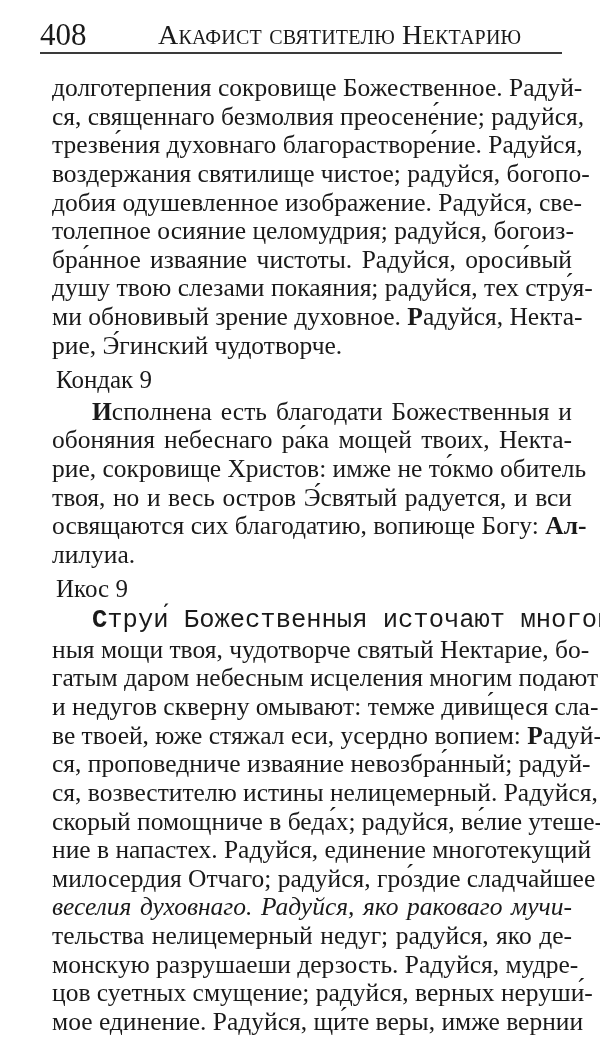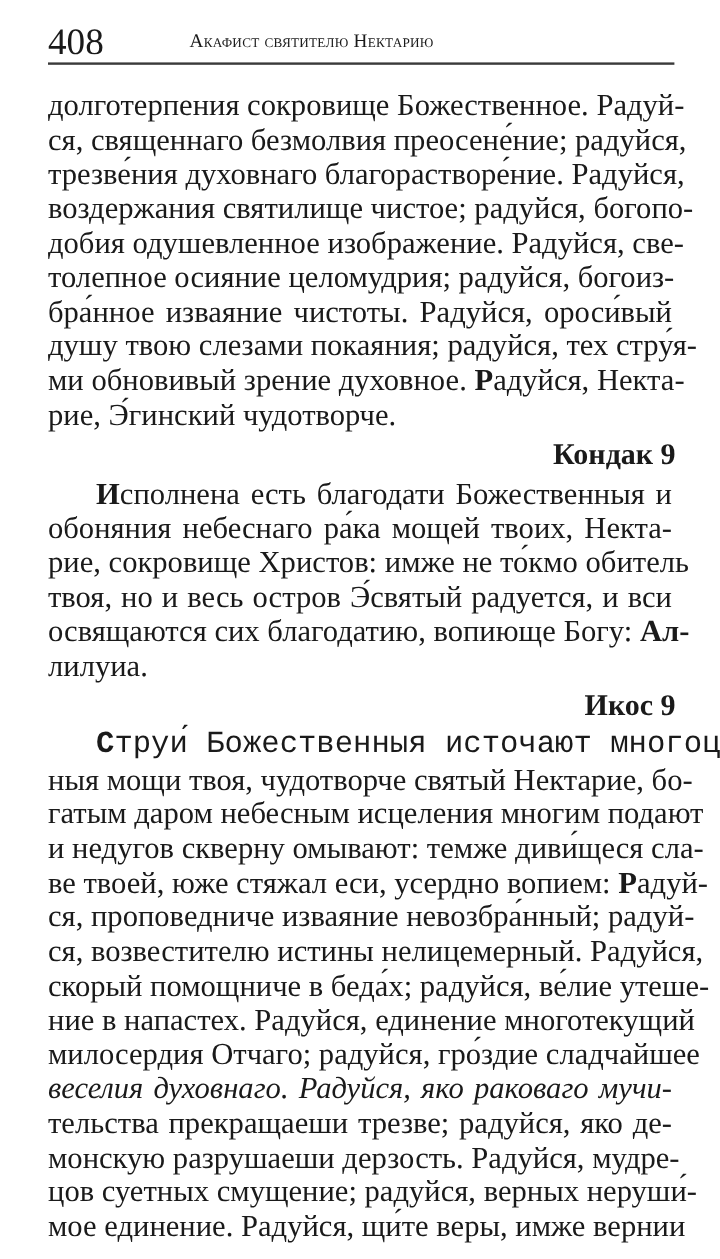--- a/index.html
+++ b/index.html
@@ -1,29 +1,29 @@
 <!DOCTYPE html>
 <html><head>
 <meta charset="utf-8">
 <style>
   html, body { margin: 0; padding: 0; background: #ffffff; }
   body { width: 600px; height: 1049px; overflow: hidden; position: relative;
          font-family: "Liberation Serif", "DejaVu Serif", serif; color: #1a1a1a; }
   .page { position: absolute; left: 40px; top: 0; width: 520px; }
   .running-head { position: absolute; top: 20px; left: 0; width: 522px; height: 30px; }
   .page-num { position: absolute; left: 0; top: 0; font-size: 31px; line-height: 30px; }
-  .running-title { position: absolute; left: 118px; top: 0; font-size: 16px; line-height: 30px;
+  .running-title { position: absolute; left: 118px; top: 0; font-size: 28px; line-height: 30px;
                    font-variant: small-caps; letter-spacing: 0.2px; }
   .rule { position: absolute; top: 52px; left: 0; width: 522px; height: 2px; background: #3a3a3a; }
-  .line { position: absolute; left: 0; width: 520px; font-size: 25.5px; line-height: 32px;
+  .line { position: absolute; left: 12px; width: 520px; font-size: 25.5px; line-height: 32px;
           white-space: nowrap; text-align: justify; text-align-last: justify; }
   .line.last { text-align-last: left; }
   .line.indent { padding-left: 40px; width: 480px; }
-  .heading { position: absolute; left: 3px; width: 520px; text-align: right;
-             font-weight: bold; font-size: 25px; line-height: 32px; }
+  .heading { position: absolute; left: 16px; width: 520px; text-align: left;
+             font-weight: normal; font-size: 25px; line-height: 32px; }
   b { font-weight: bold; }
 </style>
 </head>
 <body>
 
 <div class="page">
 
   <div class="running-head">
     <span class="page-num">408</span>
     <span class="running-title">Акафист святителю Нектарию</span>
@@ -54,18 +54,18 @@
   <div class="line" style="top: 633.831px;">ныя мощи твоя, чудотворче святый Нектарие, бо-</div>
   <div class="line" style="top: 662.46px;">гатым даром небесным исцеления многим подают</div>
   <div class="line" style="top: 691.088px;">и недугов скверну омывают: темже диви́щеся сла-</div>
   <div class="line" style="top: 719.716px;"><span>ве твоей, юже стяжал еси, усердно вопием: </span><b>Р</b><span>адуй-</span></div>
   <div class="line" style="top: 748.345px;">ся, проповедниче изваяние невозбра́нный; радуй-</div>
   <div class="line" style="top: 776.973px;">ся, возвестителю истины нелицемерный. Радуйся,</div>
   <div class="line" style="top: 805.602px;">скорый помощниче в беда́х; радуйся, ве́лие утеше-</div>
   <div class="line" style="top: 834.23px;">ние в напастех. Радуйся, единение многотекущий</div>
   <div class="line" style="top: 862.858px;">милосердия Отчаго; радуйся, гро́здие сладчайшее</div>
   <div class="line" style="top: 891.487px; font-style: italic;">веселия духовнаго. Радуйся, яко раковаго мучи-</div>
-  <div class="line" style="top: 920.115px;">тельства прекращаеши трезве; радуйся, яко де-</div>
+  <div class="line" style="top: 920.115px;">тельства нелицемерный недуг; радуйся, яко де-</div>
   <div class="line" style="top: 948.743px;">монскую разрушаеши дерзость. Радуйся, мудре-</div>
   <div class="line" style="top: 977.372px;">цов суетных смущение; радуйся, верных неруши́-</div>
   <div class="line" style="top: 1006px;">мое единение. Радуйся, щи́те веры, имже вернии</div>
 
 </div>
 
 </body></html>

